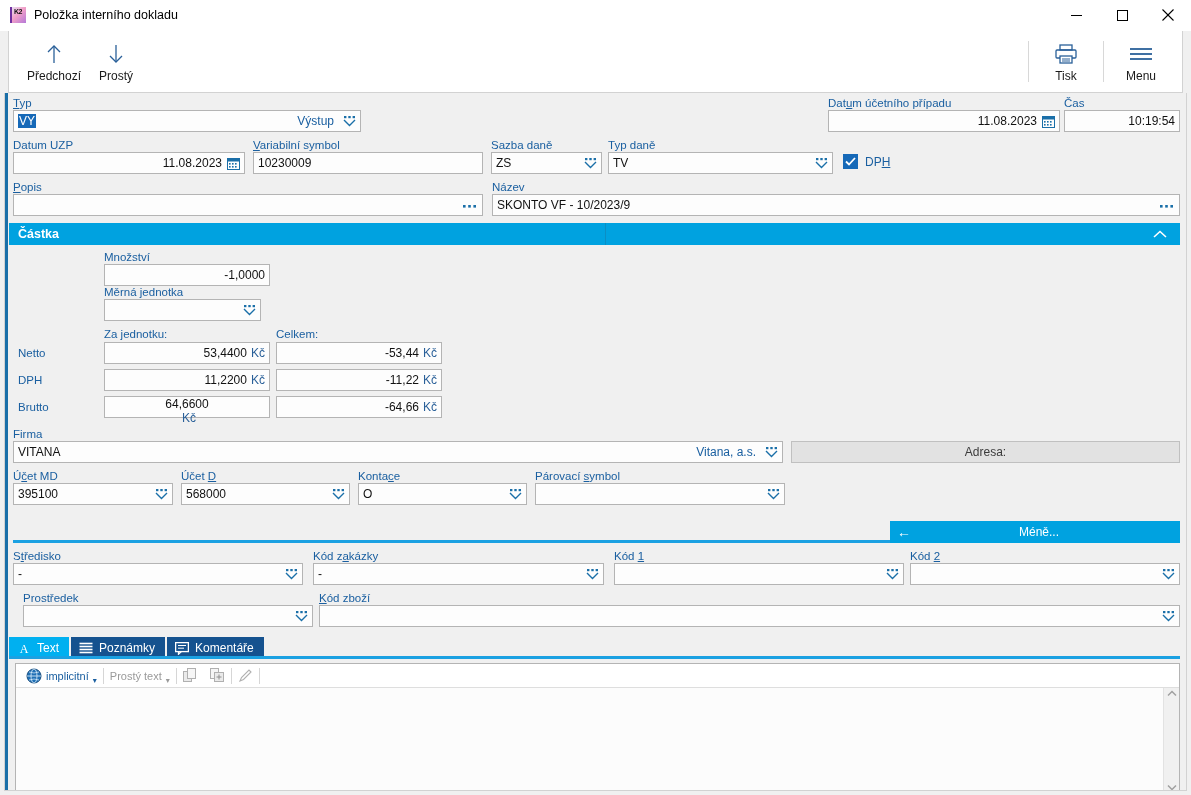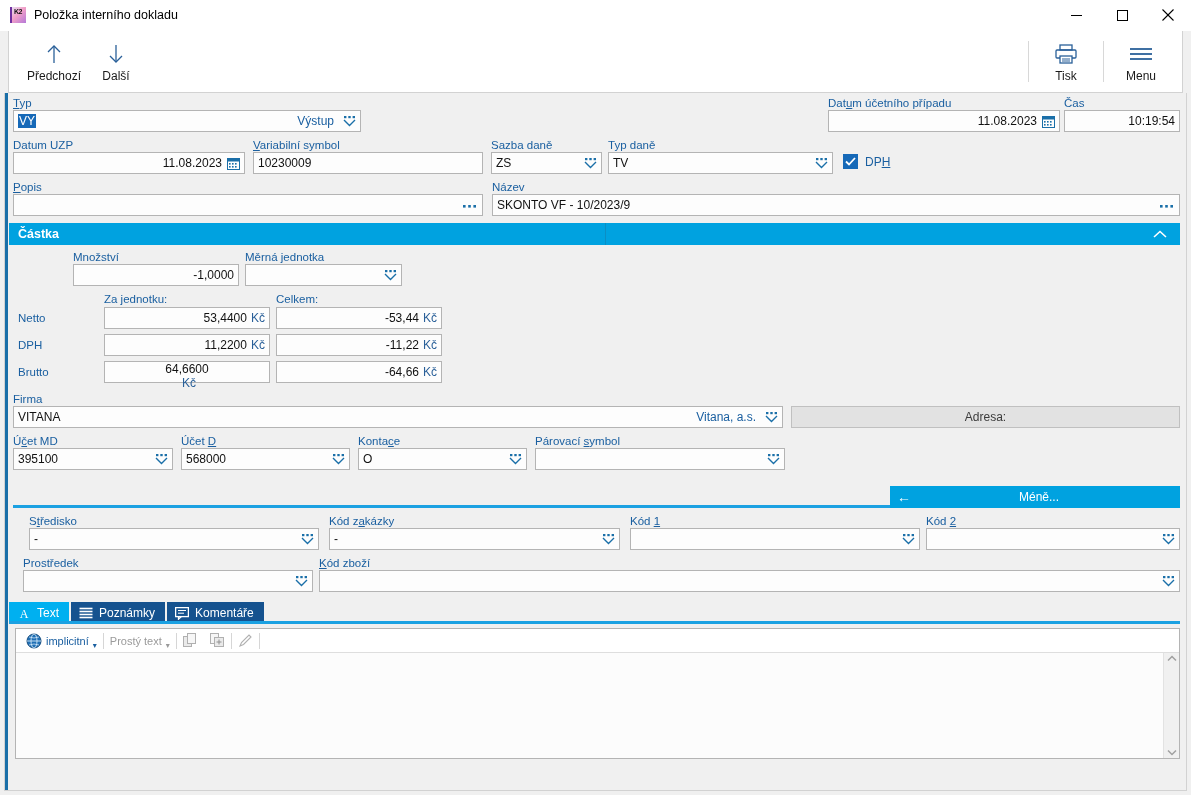--- a/index.html
+++ b/index.html
@@ -213,21 +213,21 @@
         </span>
         <span>Předchozí</span>
       </div>
       <div class="rib-btn">
         <span class="glyph">
           <svg width="18" height="20" viewBox="0 0 18 20">
               <line x1="9" y1="1" x2="9" y2="18" stroke="#2a6099" stroke-width="1.3"></line>
               <polyline points="3,12 9,18 15,12" fill="none" stroke="#2a6099" stroke-width="1.3"></polyline>
             </svg>
         </span>
-        <span>Další</span>
+        <span>Prostý</span>
       </div>
     </div>
     <div class="rib-right">
       <div class="rib-sep"></div>
       <div class="rib-btn">
         <span class="glyph">
           <svg width="24" height="22" viewBox="0 0 24 22">
             <rect x="6" y="2" width="12" height="5" fill="none" stroke="#2a6099" stroke-width="1.3"></rect>
             <rect x="2" y="7" width="20" height="8" rx="1" fill="none" stroke="#2a6099" stroke-width="1.3"></rect>
             <rect x="6" y="13" width="12" height="7" fill="#fff" stroke="#2a6099" stroke-width="1.3"></rect>
@@ -403,21 +403,21 @@
           <span class="caret">
             <svg width="16" height="9" viewBox="0 0 16 9">
                 <polyline points="2,7 8,1.5 14,7" fill="none" stroke="#ffffff" stroke-width="1.6"></polyline>
               </svg>
           </span>
         </div>
 
         <div style="display:flex; padding-top:6px;">
           <div style="width:680px;">
 
-            <div style="display:flex; padding-left:64px;">
+            <div style="display:flex; padding-left:95px;flex-direction:column;">
               <div style="width:166px;">
                 <div class="lbl">Množství</div>
                 <div class="fld">
                   <span class="val right">-1,0000</span>
                 </div>
               </div>
               <div style="width:6px;"></div>
               <div style="width:157px;">
                 <div class="lbl">Měrná jednotka</div>
                 <div class="fld">
@@ -572,21 +572,21 @@
         <div style="flex:1; position:relative; height:100%;">
           <div class="cyan-rule" style="position:absolute; left:4px; right:0; bottom:0;"></div>
         </div>
         <div class="more-btn" style="width:290px; margin-right:6px;">
           <span class="back">←</span>
           <span class="mtxt">Méně...</span>
         </div>
       </div>
 
       <div style="display:flex; align-items:flex-start; padding:7px 6px 0 4px;">
-        <div style="width:290px;margin-left:16px;">
+        <div style="width:290px;">
           <div class="lbl">S<u>t</u>ředisko</div>
           <div class="fld">
             <span class="val">-</span>
             <span class="ddn">
               <svg width="13" height="11" viewBox="0 0 13 11">
                   <rect x="1" y="0" width="2.4" height="2.2" fill="#1a6fa8"></rect>
                   <rect x="5.3" y="0" width="2.4" height="2.2" fill="#1a6fa8"></rect>
                   <rect x="9.6" y="0" width="2.4" height="2.2" fill="#1a6fa8"></rect>
                   <polyline points="1,4 6.5,9.5 12,4" fill="none" stroke="#1a6fa8" stroke-width="1.4"></polyline>
                 </svg>

